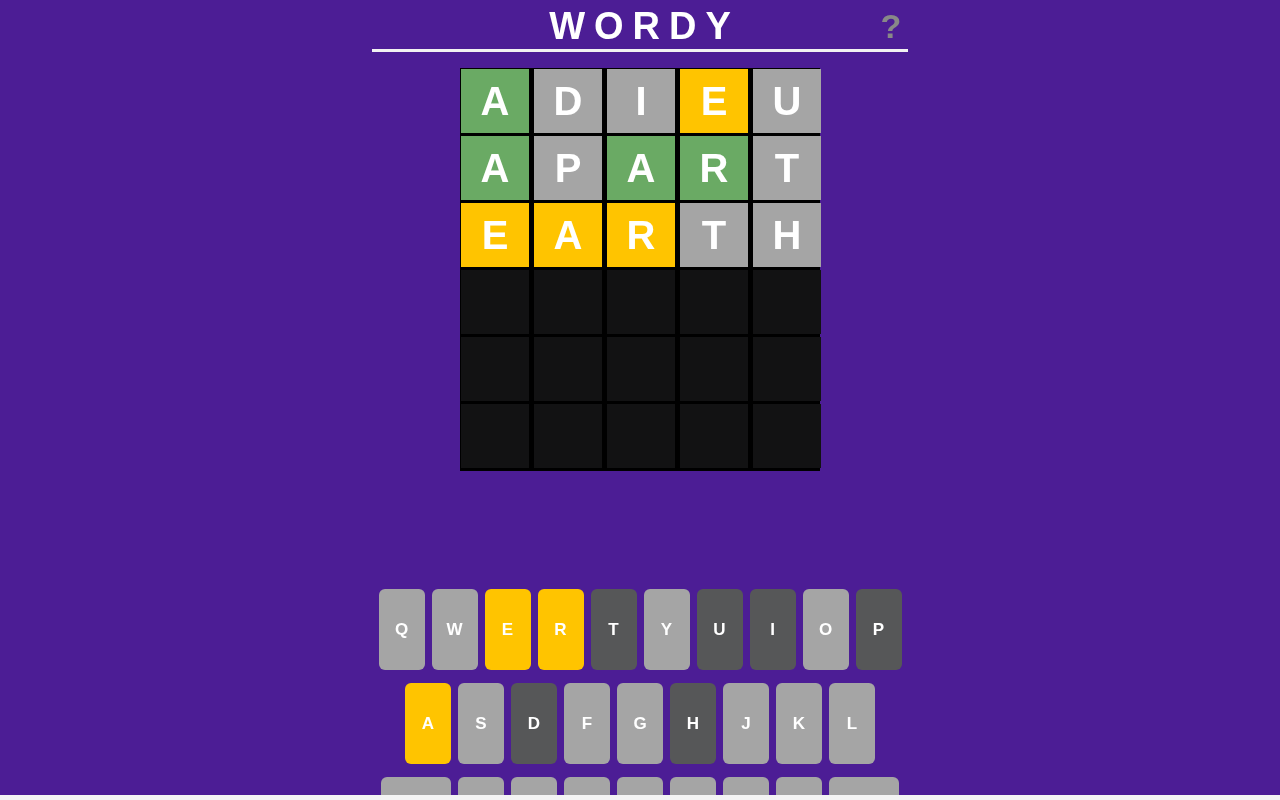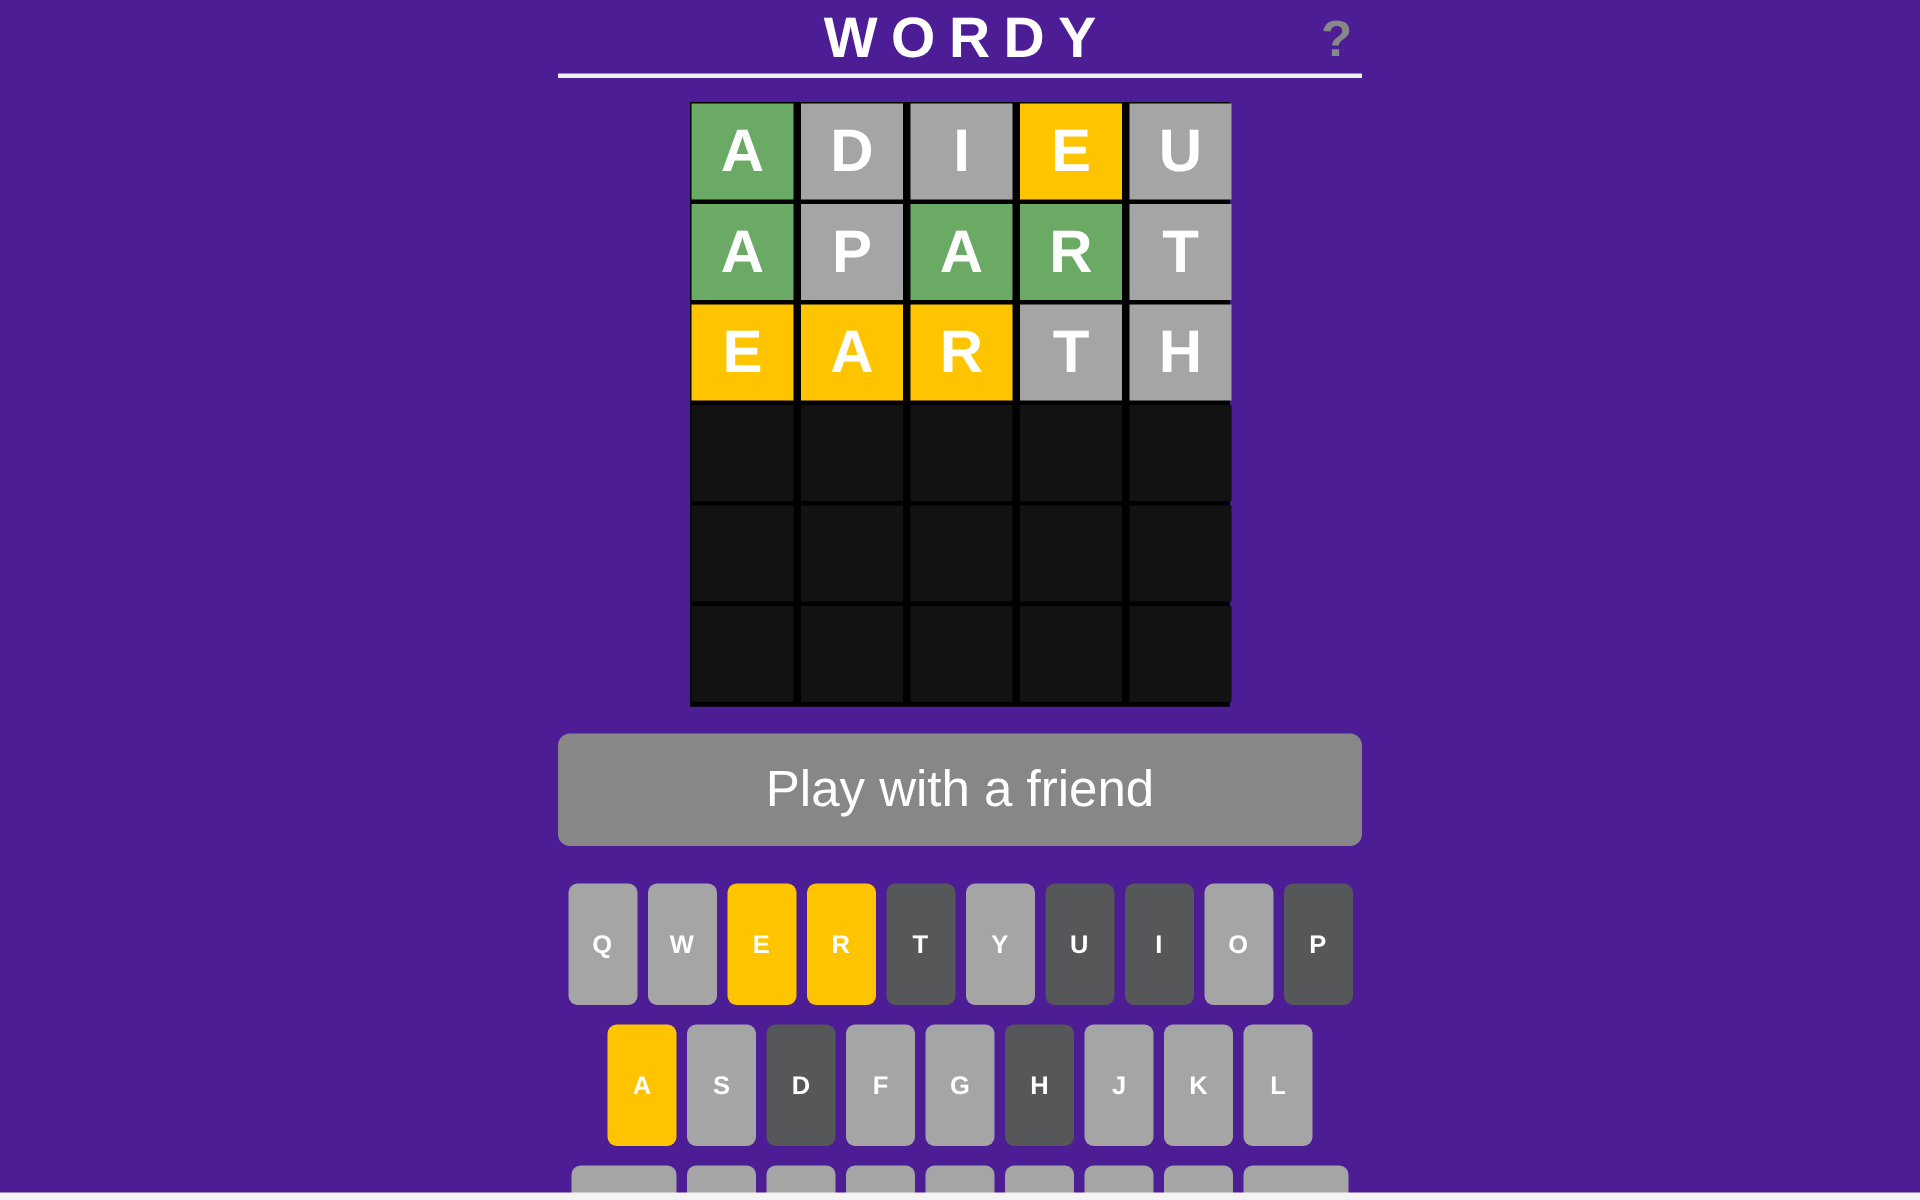--- a/index.html
+++ b/index.html
@@ -208,21 +208,20 @@
       <div class="tile empty"></div>
       <div class="tile empty"></div>
       <div class="tile empty"></div>
       <div class="tile empty"></div>
       <div class="tile empty"></div>
       <div class="tile empty"></div>
       <div class="tile empty"></div>
       <div class="tile empty"></div>
     </div>
 
-  <button class="friend-button">Play with a friend</button>
 
   <div class="keyboard" id="keyboard">
       <div class="kb-row">
         <button class="key absent">Q</button>
         <button class="key absent">W</button>
         <button class="key present">E</button>
         <button class="key present">R</button>
         <button class="key unused">T</button>
         <button class="key absent">Y</button>
         <button class="key unused">U</button>

